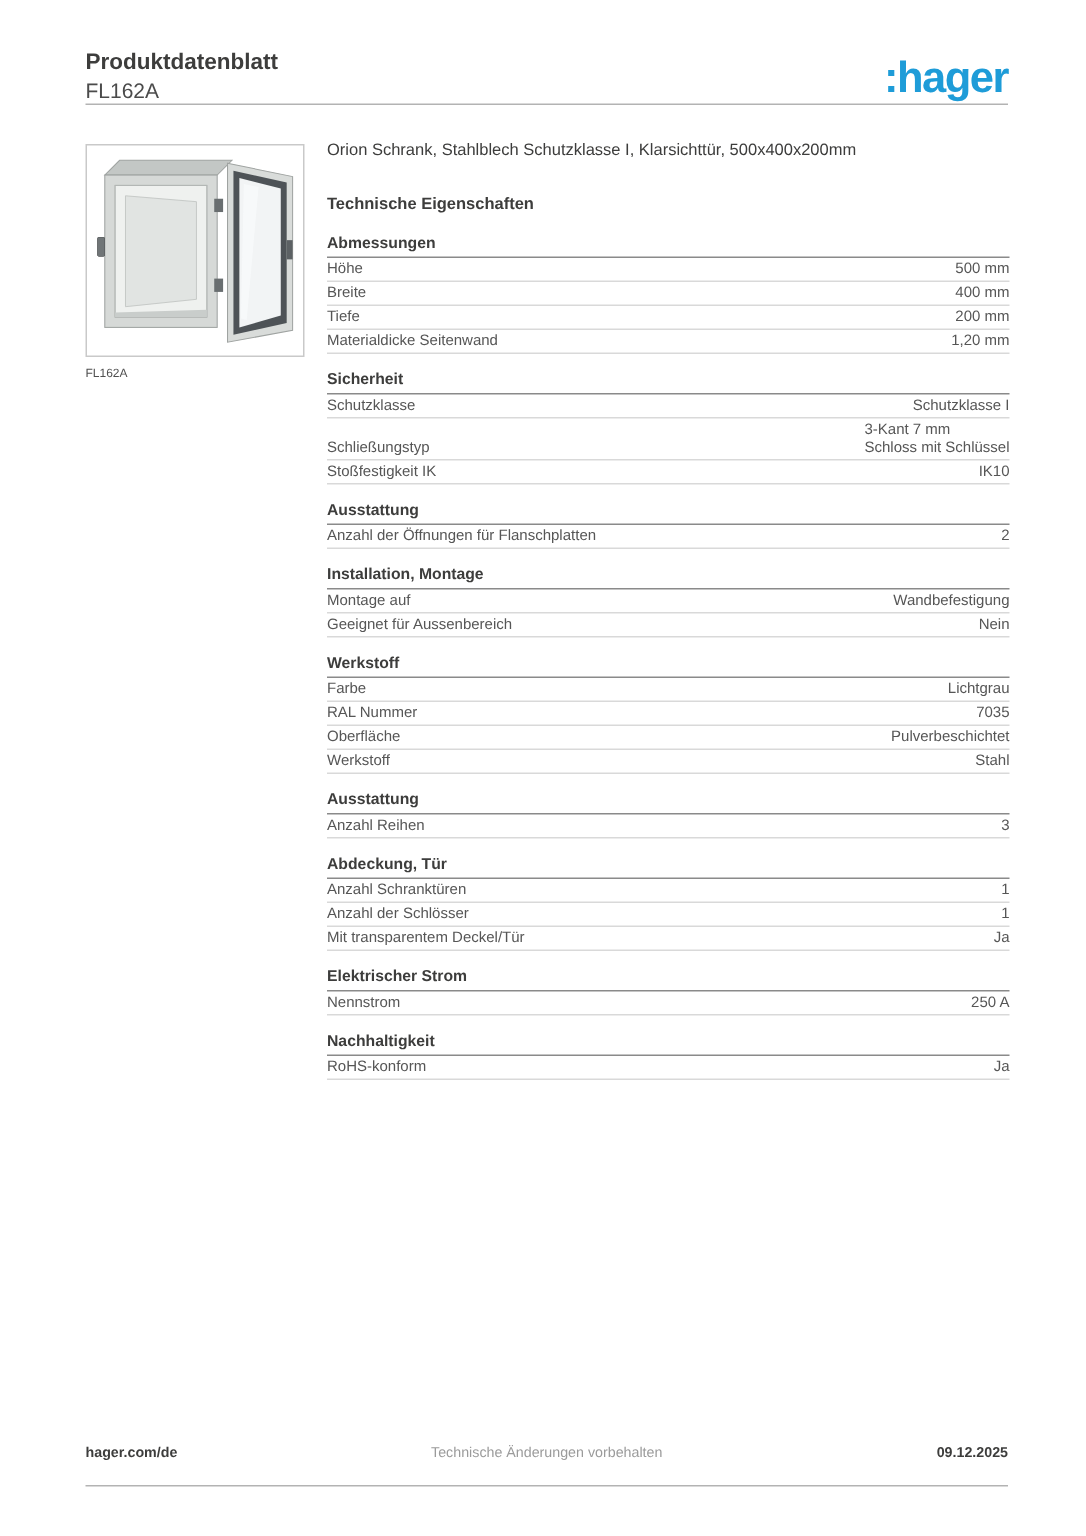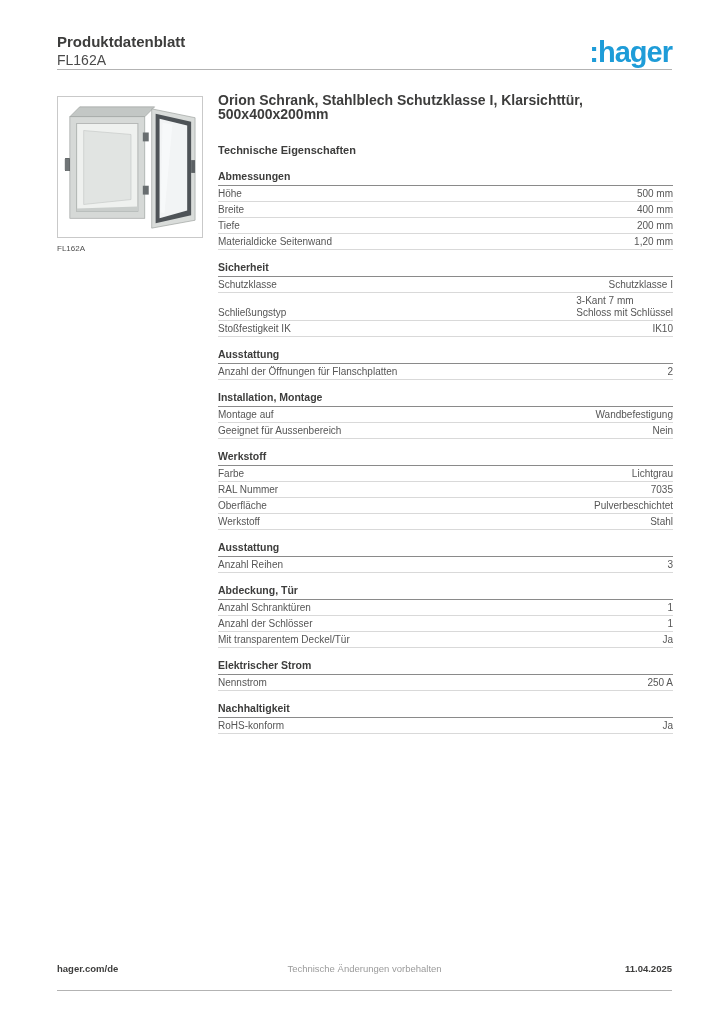--- a/index.html
+++ b/index.html
@@ -36,21 +36,21 @@
   .image-box {
     width:146px; height:142px;
     border:1px solid #c9c9c9;
     background:#ffffff;
   }
   .image-box svg { display:block; width:100%; height:100%; }
   .image-caption { margin-top:6px; font-size:8px; color:#4f4f4f; }
 
   
   .content-col { position:absolute; left:218px; top:93px; width:455px; }
-  .product-title { font-size:14px; font-weight:bold; color:#3d3d3c; line-height:14px; }
+  .product-title { font-size:11px; font-weight:normal; color:#3d3d3c; line-height:14px; }
   .tech-title { font-size:11px; font-weight:bold; color:#3d3d3c; margin-top:23px; }
 
   #sections { margin-top:14px; }
   .spec-section { margin-bottom:11px; }
   .section-heading {
     font-size:10.5px; font-weight:bold; color:#3d3d3c;
     padding-bottom:3px;
     border-bottom:1px solid #8a8a8a;
   }
   .spec-row {
@@ -238,16 +238,16 @@
             <span class="row-value">Ja</span>
           </div>
         </section>
       </div>
   </main>
 
   <div class="footer-rule"></div>
   <footer class="footer">
     <span class="footer-left">hager.com/de</span>
     <span class="footer-center">Technische Änderungen vorbehalten</span>
-    <span class="footer-right">11.04.2025</span>
+    <span class="footer-right">09.12.2025</span>
   </footer>
 
 </div>
 
 </body></html>

